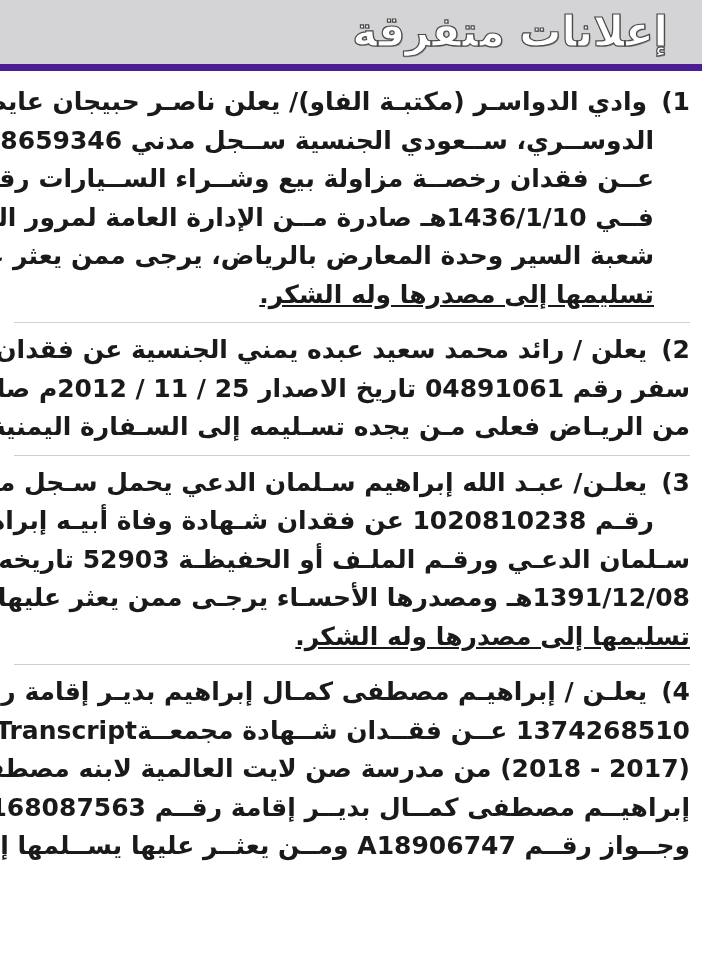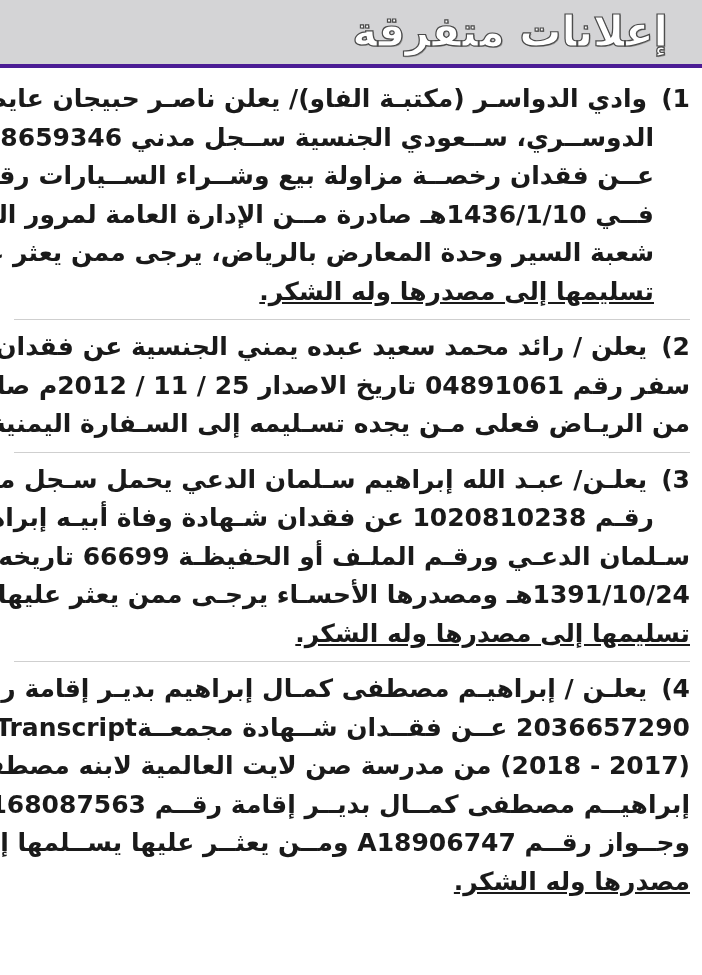--- a/index.html
+++ b/index.html
@@ -11,21 +11,21 @@
       width: 702px;
       height: 975px;
       overflow: hidden;
       font-family: "DejaVu Sans", sans-serif;
       color: #1a1a1a;
     }
     .header {
       position: relative;
       height: 64px;
       background: #d4d4d6;
-      border-bottom: 4px solid #4c1d95;
+      border-bottom: 7px solid #4c1d95;
       direction: rtl;
     }
     .header-title {
       position: absolute;
       right: 34px;
       top: 6px;
       font-size: 42px;
       font-weight: bold;
       color: #ffffff;
       letter-spacing: -1px;
@@ -96,30 +96,29 @@
     <div class="ad-line">سفر رقم 04891061 تاريخ الاصدار 25 / 11 / 2012م صادر</div>
     <div class="ad-line">من الريـاض فعلى مـن يجده تسـليمه إلى السـفارة اليمنية</div>
   </div>
 
   <div class="ad">
     <div class="ad-line first">
         <span class="ad-num">3)</span>
         <span style="flex:1;text-align:justify;text-align-last:justify;">يعلـن/ عبـد الله إبراهيم سـلمان الدعي يحمل سـجل مدني</span>
       </div>
     <div class="ad-line indent">رقـم 1020810238 عن فقدان شـهادة وفاة أبيـه إبراهيم</div>
-    <div class="ad-line">سـلمان الدعـي ورقـم الملـف أو الحفيظـة 66699 تاريخه</div>
-    <div class="ad-line">1391/10/24هـ ومصدرها الأحسـاء يرجـى ممن يعثر عليها</div>
+    <div class="ad-line">سـلمان الدعـي ورقـم الملـف أو الحفيظـة 52903 تاريخه</div>
+    <div class="ad-line">1391/12/08هـ ومصدرها الأحسـاء يرجـى ممن يعثر عليها</div>
     <div class="ad-line last">تسليمها إلى مصدرها وله الشكر.</div>
   </div>
 
   <div class="ad">
     <div class="ad-line first">
         <span class="ad-num">4)</span>
         <span style="flex:1;text-align:justify;text-align-last:justify;">يعلـن / إبراهيـم مصطفى كمـال إبراهيم بديـر إقامة رقم</span>
       </div>
-    <div class="ad-line">2036657290 عــن فقــدان شــهادة مجمعــةTranscript</div>
+    <div class="ad-line">1374268510 عــن فقــدان شــهادة مجمعــةTranscript</div>
     <div class="ad-line">(2017 - 2018) من مدرسة صن لايت العالمية لابنه مصطفى</div>
     <div class="ad-line">إبراهيــم مصطفى كمــال بديــر إقامة رقــم 2168087563</div>
     <div class="ad-line">وجــواز رقــم A18906747 ومــن يعثــر عليها يســلمها إلى</div>
-    <div class="ad-line last">مصدرها وله الشكر.</div>
   </div>
 
 </div>
 
 </body></html>

